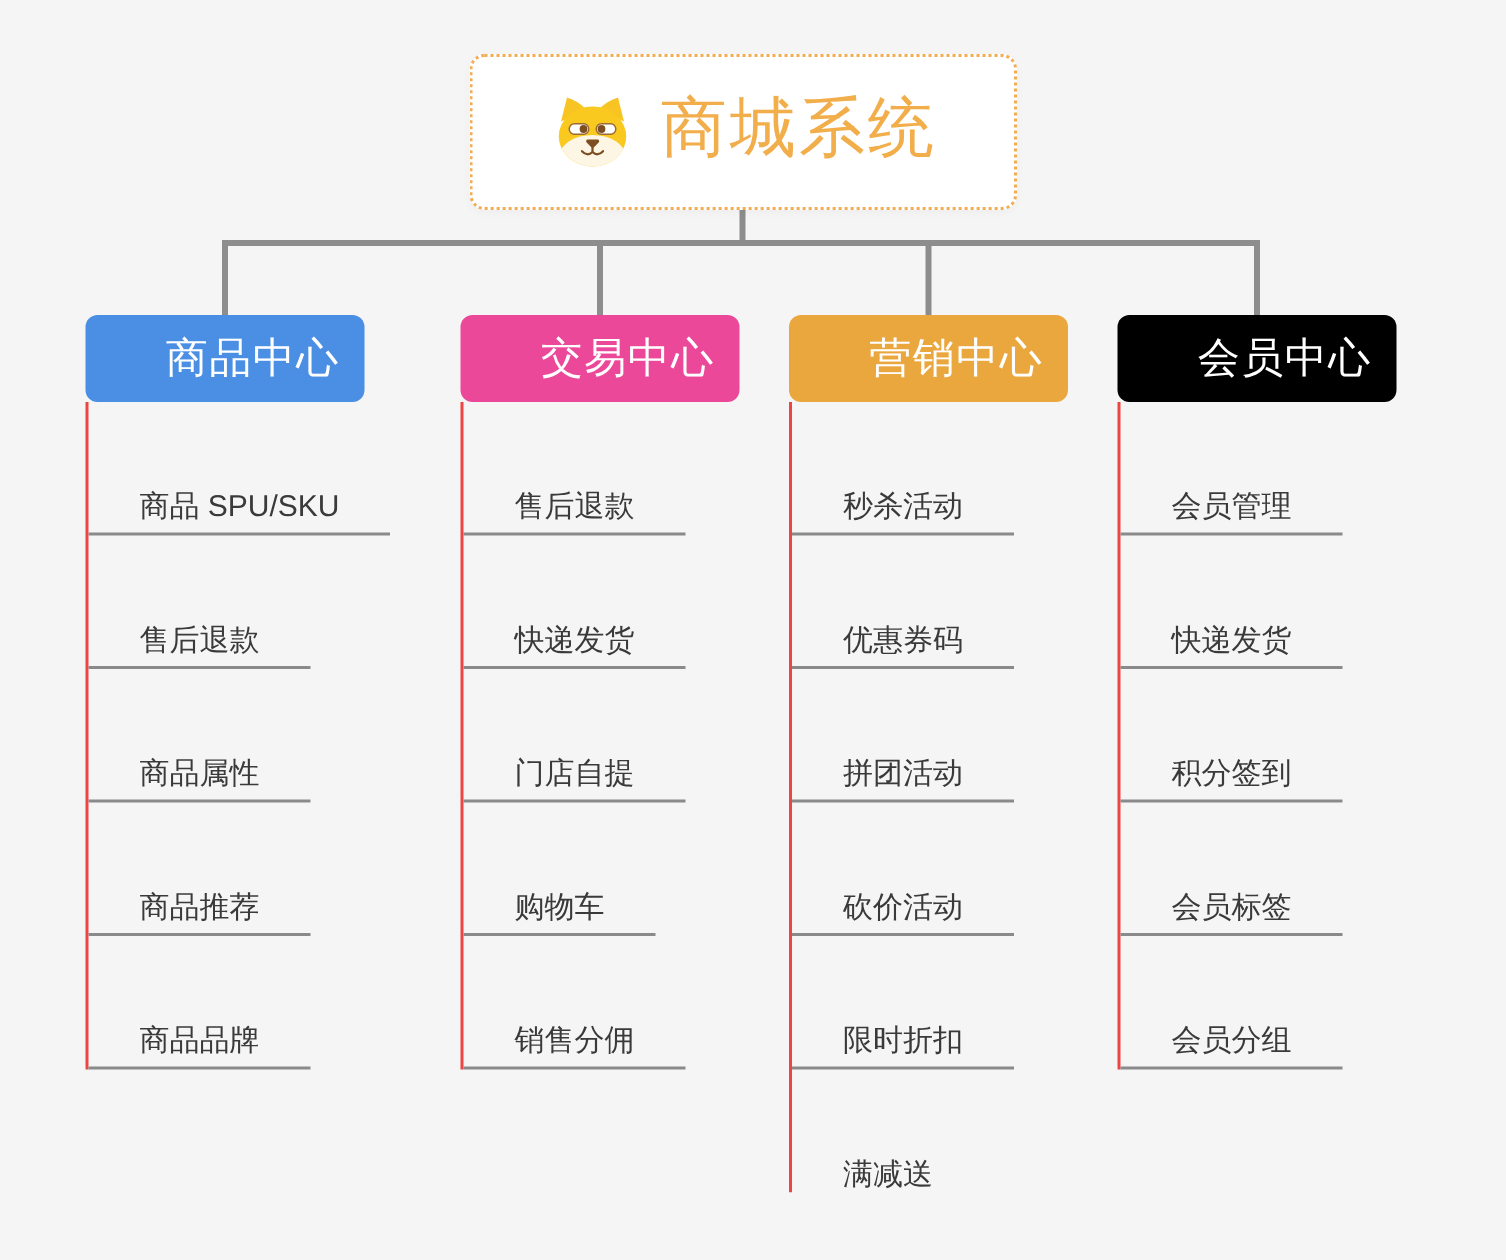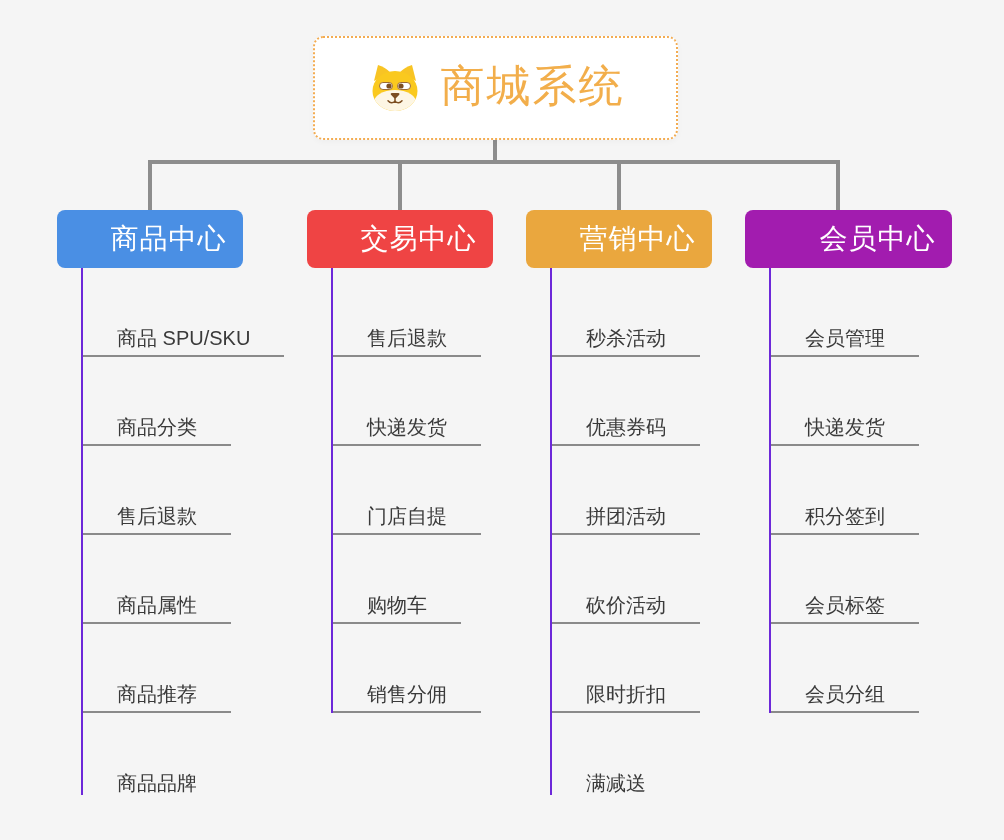--- a/index.html
+++ b/index.html
@@ -76,22 +76,22 @@
   .branch-label {
     color: #ffffff;
     font-size: 28px;
     letter-spacing: 1px;
     white-space: nowrap;
     line-height: 1;
     margin-left: 37px;
   }
 
   .leaf-list {
-    margin-left: 24px;
-    border-left: 2px solid #6d28d9;
+    margin-left: 0;
+    border-left: 2px solid #ef4444;
   }
   .leaf {
     height: 89px;
     display: flex;
     align-items: flex-end;
   }
   .leaf-label {
     display: inline-block;
     width: fit-content;
     white-space: nowrap;
@@ -141,39 +141,36 @@
 
   <div class="branch b0">
     <div class="branch-header" style="background-color: rgb(74, 143, 228);">
       <span class="branch-label">商品中心</span>
     </div>
     <div class="leaf-list">
       <div class="leaf">
           <span class="leaf-label">商品 SPU/SKU</span>
         </div>
       <div class="leaf">
-          <span class="leaf-label">商品分类</span>
-        </div>
-      <div class="leaf">
           <span class="leaf-label">售后退款</span>
         </div>
       <div class="leaf">
           <span class="leaf-label">商品属性</span>
         </div>
       <div class="leaf">
           <span class="leaf-label">商品推荐</span>
         </div>
       <div class="leaf">
           <span class="leaf-label">商品品牌</span>
         </div>
     </div>
   </div>
 
   <div class="branch b1">
-    <div class="branch-header" style="background-color: #ef4444;">
+    <div class="branch-header" style="background-color: #ec4899;">
       <span class="branch-label">交易中心</span>
     </div>
     <div class="leaf-list">
       <div class="leaf">
           <span class="leaf-label">售后退款</span>
         </div>
       <div class="leaf">
           <span class="leaf-label">快递发货</span>
         </div>
       <div class="leaf">
@@ -208,21 +205,21 @@
       <div class="leaf">
           <span class="leaf-label">限时折扣</span>
         </div>
       <div class="leaf">
           <span class="leaf-label">满减送</span>
         </div>
     </div>
   </div>
 
   <div class="branch b3">
-    <div class="branch-header" style="background-color: #a21caf; padding-left: 21px;">
+    <div class="branch-header" style="background-color: #000000;">
       <span class="branch-label">会员中心</span>
     </div>
     <div class="leaf-list">
       <div class="leaf">
           <span class="leaf-label">会员管理</span>
         </div>
       <div class="leaf">
           <span class="leaf-label">快递发货</span>
         </div>
       <div class="leaf">

